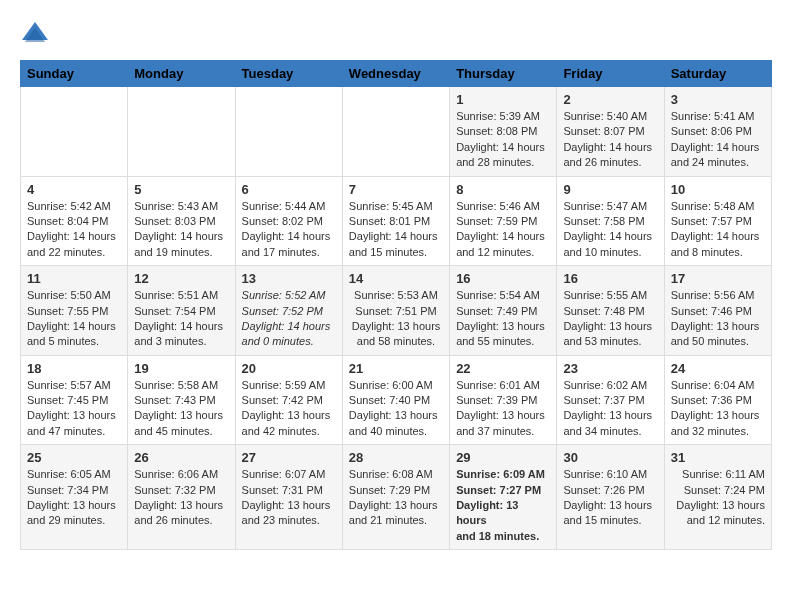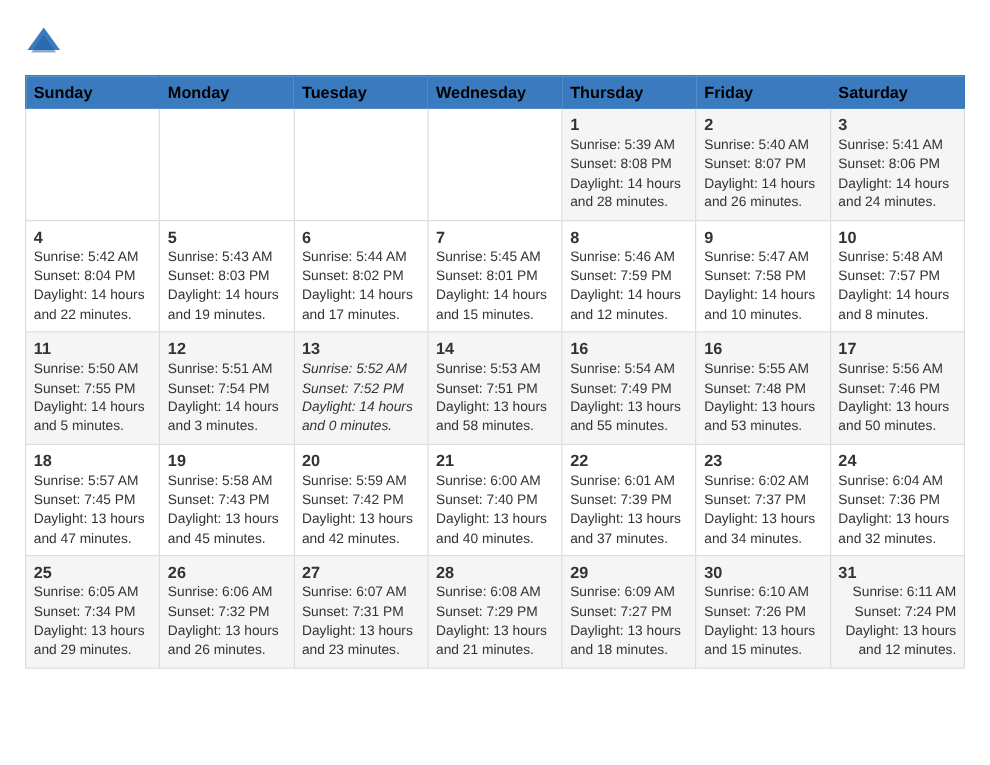--- a/index.html
+++ b/index.html
@@ -226,21 +226,21 @@
         </td>
         <td>
           <span class="day-num">13</span>
           <div class="day-content" style="white-space: pre-line; font-style: italic;">Sunrise: 5:52 AM
 Sunset: 7:52 PM
 Daylight: 14 hours
 and 0 minutes.</div>
         </td>
         <td>
           <span class="day-num">14</span>
-          <div class="day-content" style="white-space: pre-line;">Sunrise: 5:53 AM
+          <div class="day-content" style="white-space: pre-line; text-align: center;">Sunrise: 5:53 AM
 Sunset: 7:51 PM
 Daylight: 13 hours
 and 58 minutes.</div>
         </td>
         <td>
           <span class="day-num">16</span>
           <div class="day-content" style="white-space: pre-line;">Sunrise: 5:54 AM
 Sunset: 7:49 PM
 Daylight: 13 hours
 and 55 minutes.</div>
@@ -335,21 +335,21 @@
         </td>
         <td>
           <span class="day-num">28</span>
           <div class="day-content" style="white-space: pre-line;">Sunrise: 6:08 AM
 Sunset: 7:29 PM
 Daylight: 13 hours
 and 21 minutes.</div>
         </td>
         <td>
           <span class="day-num">29</span>
-          <div class="day-content" style="white-space: pre-line;">Sunrise: 6:09 AM
+          <div class="day-content" style="white-space: pre-line; font-weight: bold;">Sunrise: 6:09 AM
 Sunset: 7:27 PM
 Daylight: 13 hours
 and 18 minutes.</div>
         </td>
         <td>
           <span class="day-num">30</span>
           <div class="day-content" style="white-space: pre-line;">Sunrise: 6:10 AM
 Sunset: 7:26 PM
 Daylight: 13 hours
 and 15 minutes.</div>

